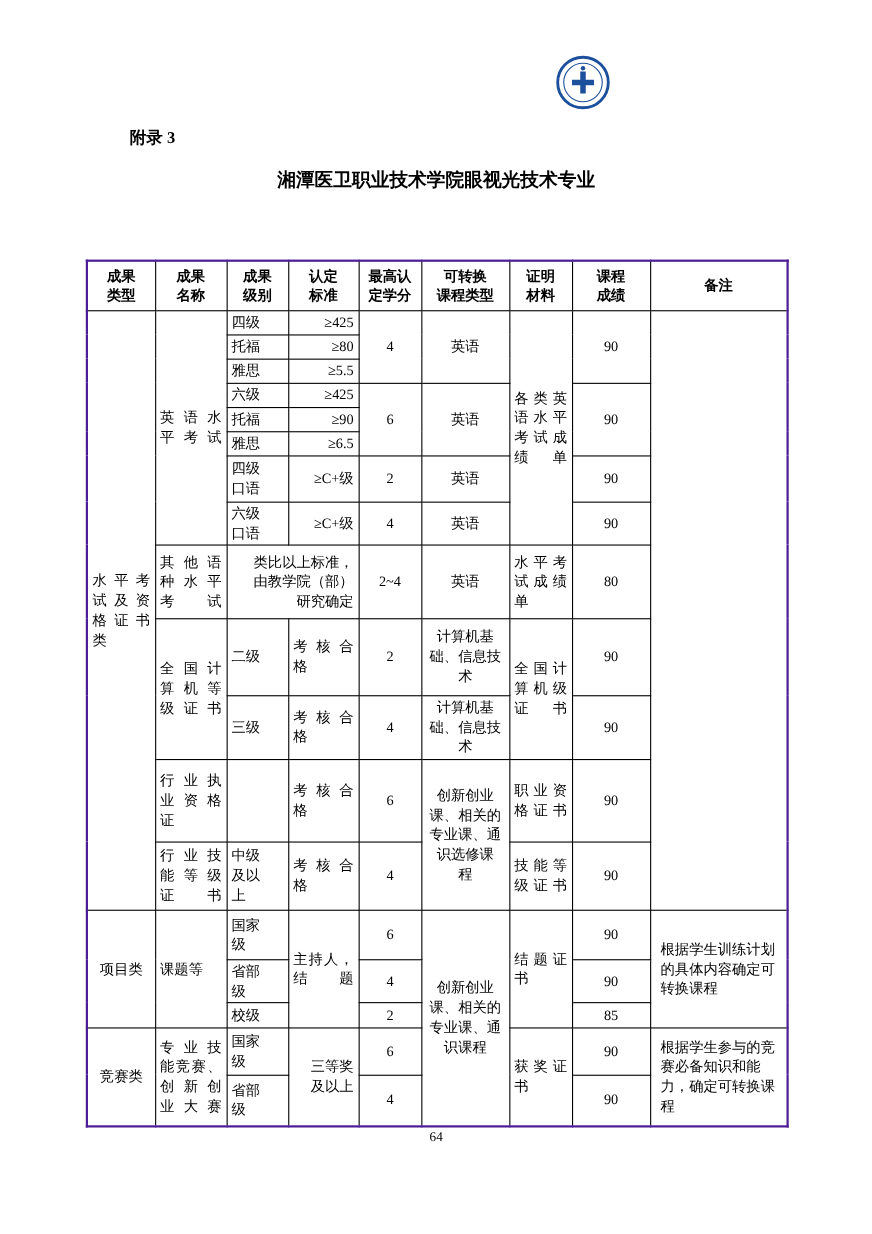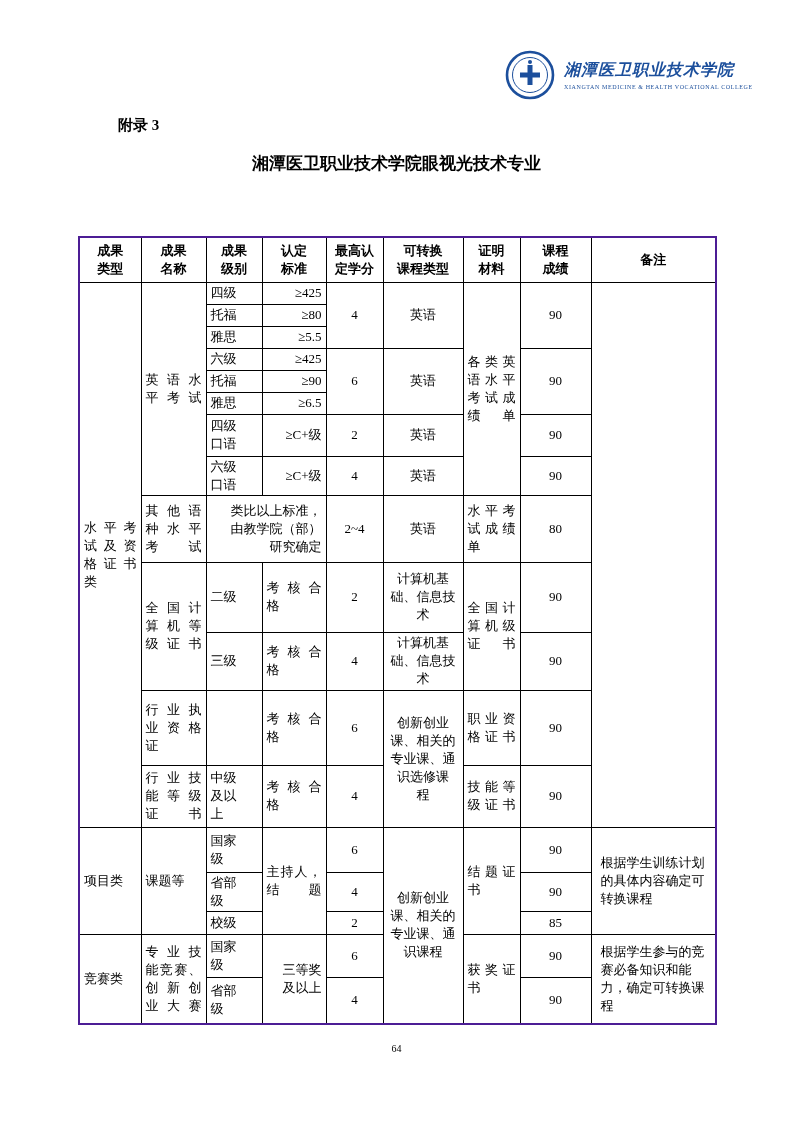--- a/index.html
+++ b/index.html
@@ -21,50 +21,46 @@
   
   .tablewrap { position:absolute; top:236px; left:78px; }
   table { border-collapse:collapse; table-layout:fixed; width:637px; border:2px solid #4c1d95; }
   td, th { border:1px solid #000; vertical-align:middle; font-size:13px; line-height:18px;
            padding:1px 4px; white-space:pre-line; overflow:hidden; }
   th { text-align:center; font-weight:bold; }
   .num   { text-align:center; }
   .lv    { text-align:left; }
   .std   { text-align:right; }
   .name  { text-align:left; }
-  .cat   { text-align:left; }
+  .cat   { text-align:center; }
   .proof { text-align:left; }
   .course{ text-align:center; }
   .note  { text-align:left; padding:1px 9px; }
   .dist  { text-align:justify; text-align-last:justify; }
 
   tr.rh45{height:45px} tr.rh22{height:22px} tr.rh42{height:42px} tr.rh33{height:33px}
   tr.rh67{height:67px} tr.rh70{height:70px} tr.rh58{height:58px} tr.rh75{height:75px}
   tr.rh62{height:62px} tr.rh37{height:37px} tr.rh23{height:23px} tr.rh43{height:43px}
   tr.rh47{height:47px}
 
-  .pageno { position:absolute; top:1026px; left:0; width:100%; text-align:center; font-size:10px;margin-top:17px; }
+  .pageno { position:absolute; top:1026px; left:0; width:100%; text-align:center; font-size:12px; }
 </style>
 </head>
 <body>
 
 <div class="page">
 
   <div class="logo">
     <svg class="logo-emblem" viewBox="0 0 50 50">
       <circle cx="25" cy="25" r="23" fill="none" stroke="#1c4f9c" stroke-width="2.6"></circle>
       <circle cx="25" cy="25" r="17.5" fill="#ffffff" stroke="#1c4f9c" stroke-width="1"></circle>
       <rect x="22.5" y="15" width="5" height="20" fill="#1c4f9c"></rect>
       <rect x="15" y="22.5" width="20" height="5" fill="#1c4f9c"></rect>
       <circle cx="25" cy="12" r="2" fill="#1c4f9c"></circle>
     </svg>
-    <div class="logo-text">
-      <span class="logo-cn">湘潭医卫职业技术学院</span>
-      <span class="logo-en">XIANGTAN MEDICINE &amp; HEALTH VOCATIONAL COLLEGE</span>
-    </div>
   </div>
 
   <div class="appendix">附录 3</div>
   <div class="title1">湘潭医卫职业技术学院眼视光技术专业</div>
 
   <div class="tablewrap">
     <table>
       <colgroup>
         <col style="width:62px">
           <col style="width:65px">

